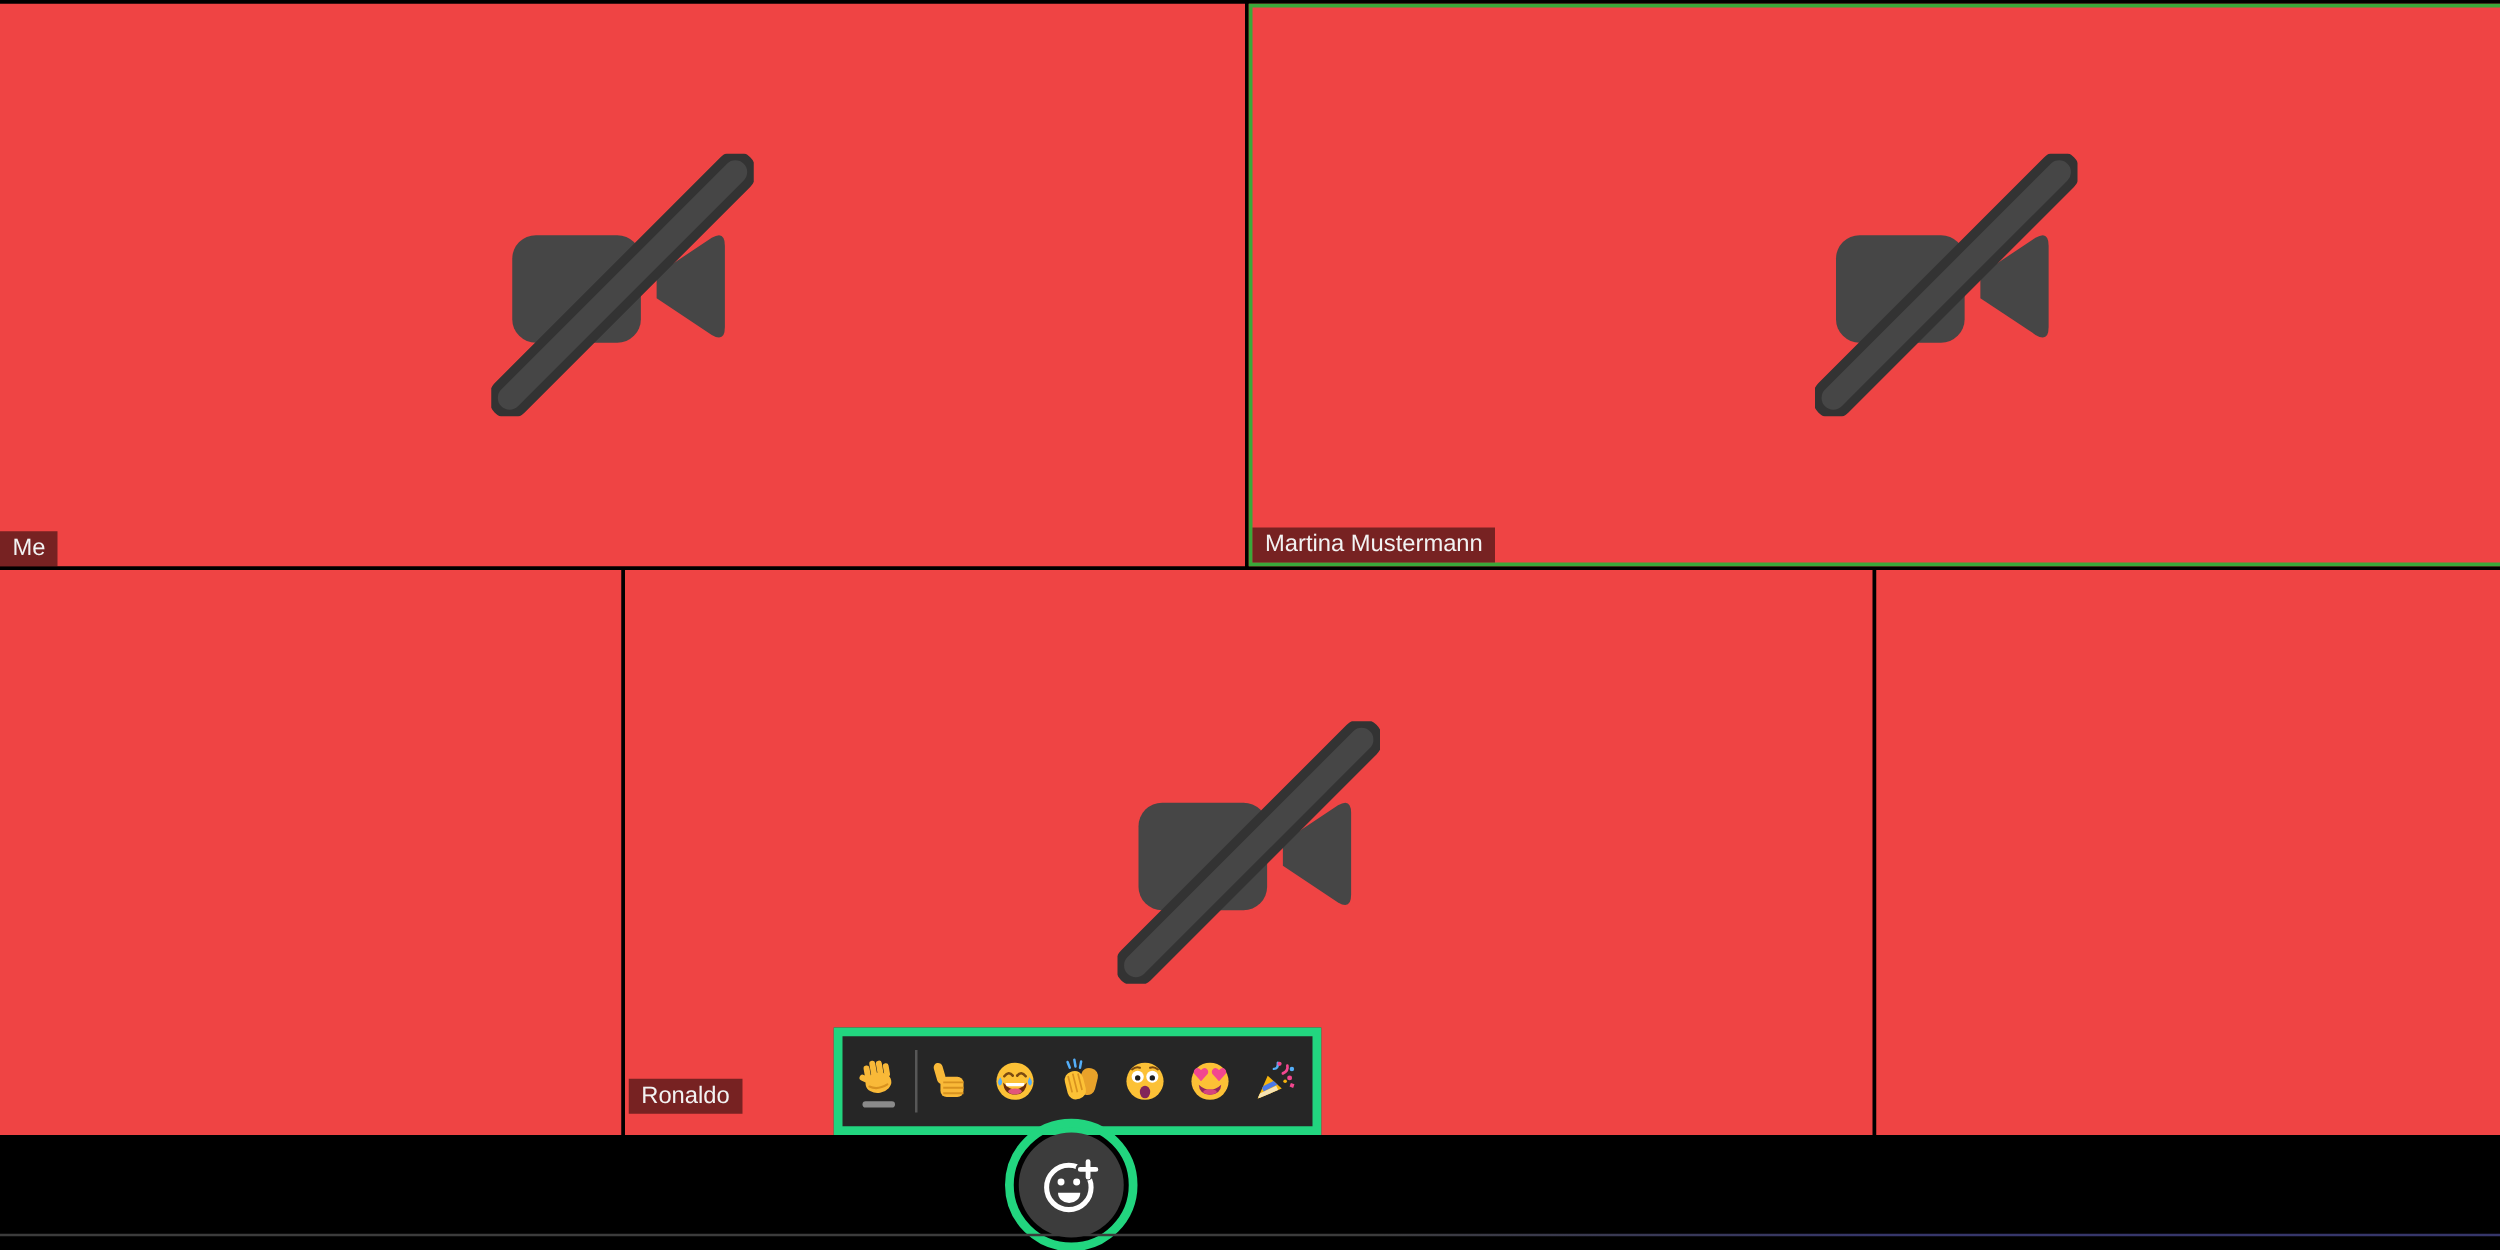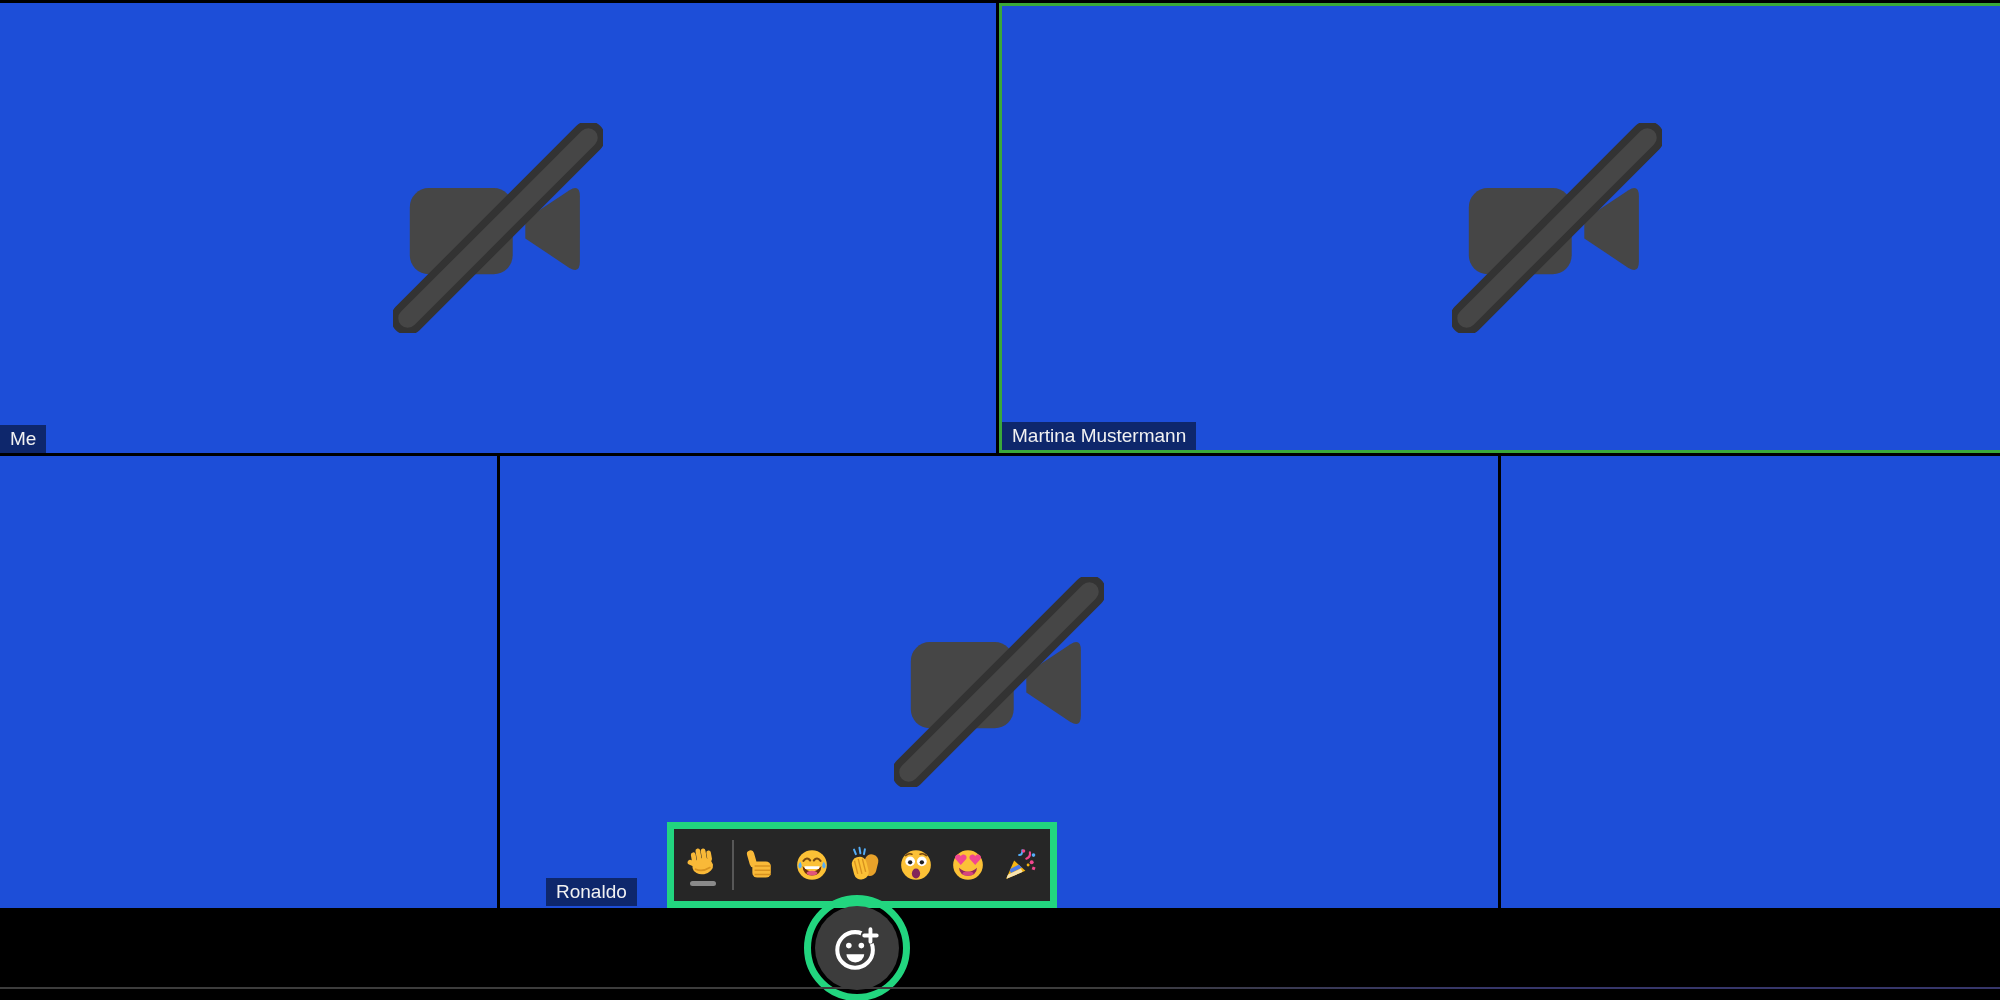--- a/index.html
+++ b/index.html
@@ -1,20 +1,20 @@
 <!DOCTYPE html>
 <html><head>
 <meta charset="utf-8">
 <style>
   html,body{margin:0;padding:0;background:#000;}
   #app{
     position:relative;width:2000px;height:1000px;background:#000;
     font-family:"Liberation Sans", sans-serif;overflow:hidden;color:#fff;
   }
-  .tile{position:absolute;background:#1d4ed8;display:flex;align-items:center;justify-content:center;}
+  .tile{position:absolute;background:#ef4444;display:flex;align-items:center;justify-content:center;}
   .tile.speaking{border:3px solid #3aa83a;box-sizing:border-box;}
   .name-label{
     position:absolute;left:0;bottom:0;background:rgba(0,0,0,0.5);
     color:#f2f2f2;font-size:19px;line-height:28px;padding:0 10px;white-space:nowrap;
   }
   .tile.speaking .name-label{left:0;bottom:0;}
   .dominant-dot{
     position:absolute;right:10px;bottom:10px;width:26px;height:26px;border-radius:50%;
     background:#2fae2f;display:flex;align-items:center;justify-content:center;
   }
@@ -77,21 +77,21 @@
 
   <div class="tile" style="left:0;top:456px;width:497px;height:452px;"></div>
 
   <div class="tile" style="left:500px;top:456px;width:998px;height:452px;">
     <svg width="210" height="210" viewBox="0 0 100 100">
       <rect x="8" y="31" width="49" height="41" rx="9" fill="#464646"></rect>
       <path d="M63 46 L84 32 Q89 29 89 35 V66 Q89 72 84 69 L63 55 Z" fill="#464646"></path>
       <line x1="7" y1="93" x2="93" y2="7" stroke="#333333" stroke-width="16" stroke-linecap="round"></line>
       <line x1="7" y1="93" x2="93" y2="7" stroke="#464646" stroke-width="9" stroke-linecap="round"></line>
     </svg>
-    <div class="name-label" style="bottom:2px;left:3px;margin-left:43px;">Ronaldo</div>
+    <div class="name-label" style="bottom:17px;left:3px;">Ronaldo</div>
   </div>
 
   <div class="tile" style="left:1501px;top:456px;width:499px;height:452px;"></div>
 
   <div class="emoji-bar">
     <button class="reaction hand">
       <svg viewBox="0 0 40 40" width="34" height="34">
         <g transform="rotate(-10 20 22)">
           <rect x="7.5" y="8" width="5.6" height="15" rx="2.8" fill="#f9b938"></rect>
           <rect x="13.6" y="4.5" width="5.6" height="18" rx="2.8" fill="#f9b938"></rect>

